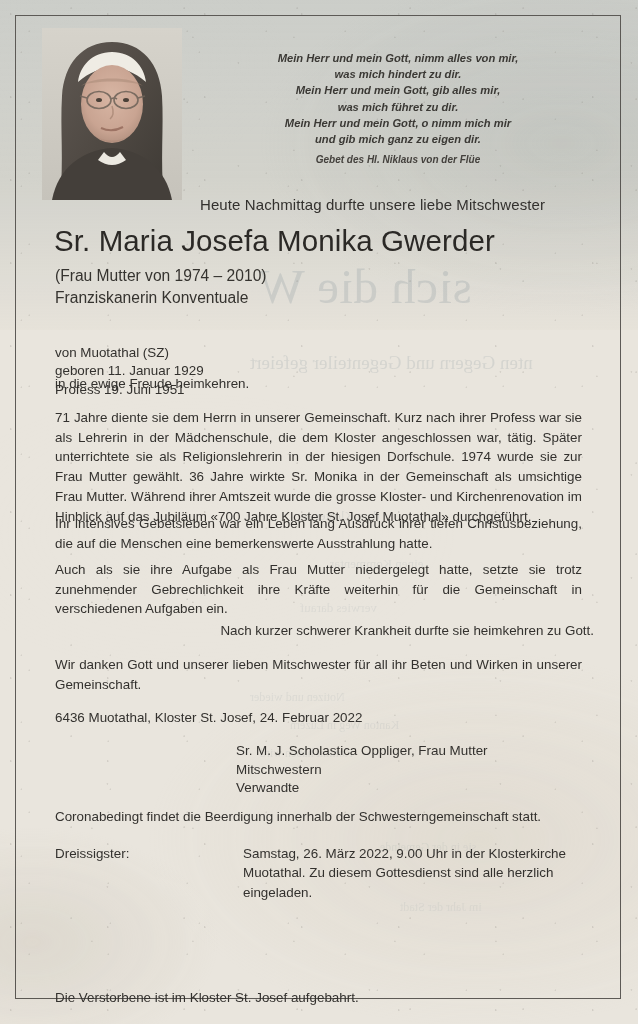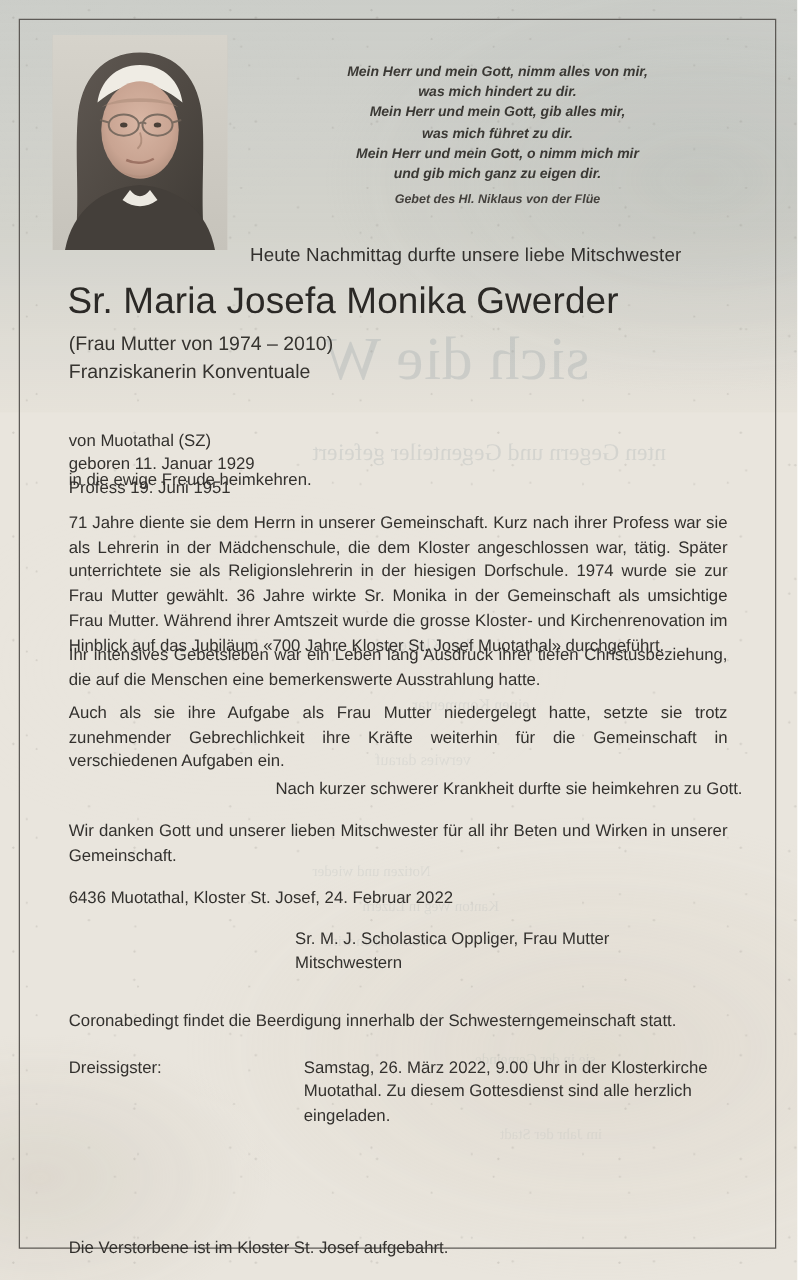--- a/index.html
+++ b/index.html
@@ -373,20 +373,21 @@
     <div class="para" id="p2">Ihr intensives Gebetsleben war ein Leben lang Ausdruck ihrer tiefen Christusbeziehung, die auf die Menschen eine bemerkenswerte Ausstrahlung hatte.</div>
     <div class="para" id="p3">Auch als sie ihre Aufgabe als Frau Mutter niedergelegt hatte, setzte sie trotz zunehmender Gebrechlichkeit ihre Kräfte weiterhin für die Gemeinschaft in verschiedenen Aufgaben ein.</div>
     <div class="para nojust" id="p4">Nach kurzer schwerer Krankheit durfte sie heimkehren zu Gott.</div>
     <div class="para" id="p5">Wir danken Gott und unserer lieben Mitschwester für all ihr Beten und Wirken in unserer Gemeinschaft.</div>
 
     <div id="placedate">6436 Muotathal, Kloster St. Josef, 24. Februar 2022</div>
 
     <div id="signatures">
       <div>Sr. M. J. Scholastica Oppliger, Frau Mutter</div>
       <div>Mitschwestern</div>
+      <div>Verwandte</div>
     </div>
 
     <div id="corona">Coronabedingt findet die Beerdigung innerhalb der Schwesterngemeinschaft statt.</div>
 
     <table id="services">
       <tbody>
           <tr>
         <td class="lbl">Dreissigster:</td>
         <td class="val">Samstag, 26. März 2022, 9.00 Uhr in der Klosterkirche Muotathal. Zu diesem Gottesdienst sind alle herzlich eingeladen.</td>
       </tr>

